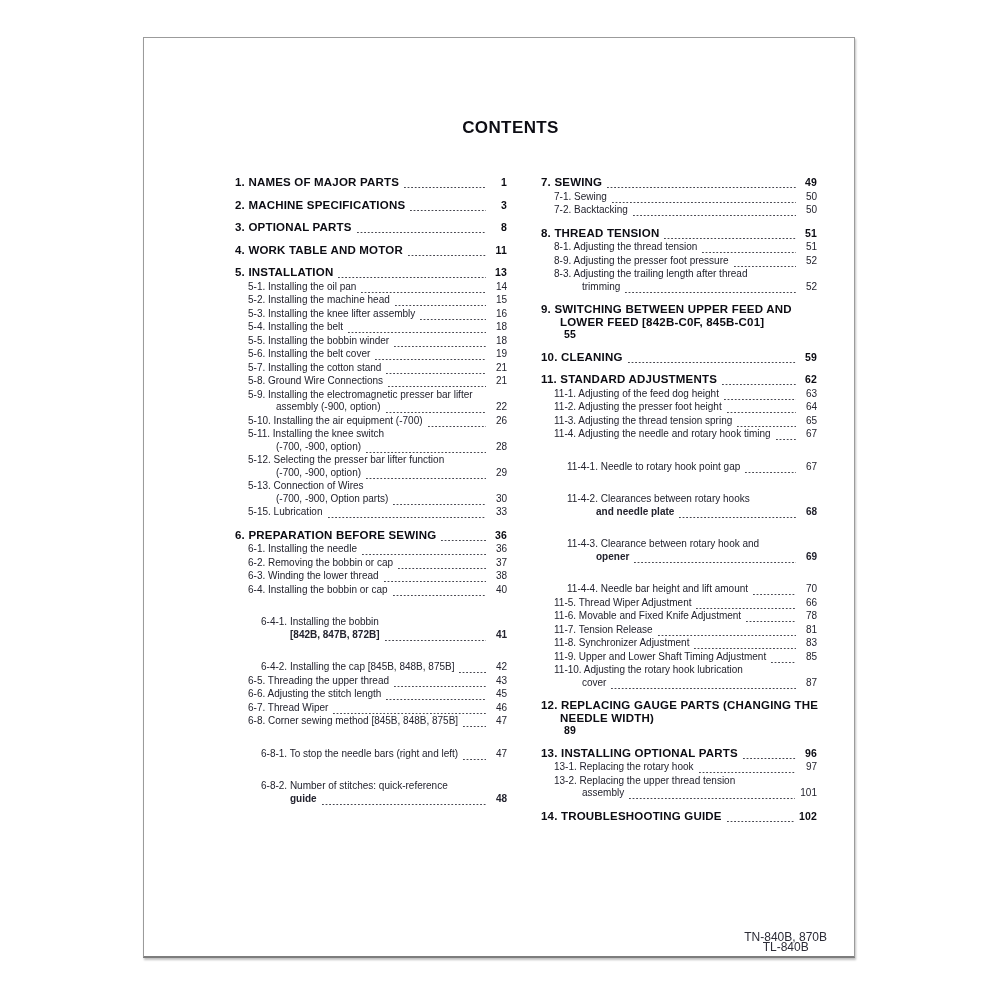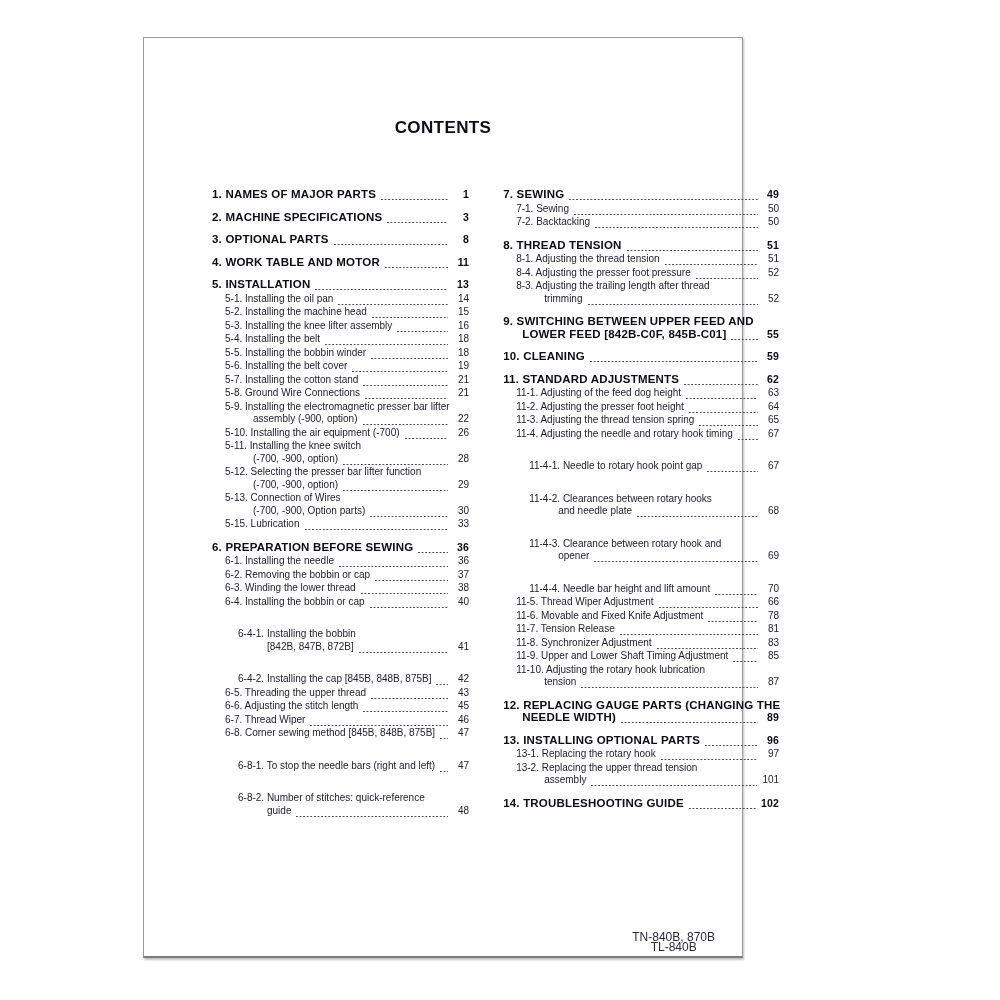--- a/index.html
+++ b/index.html
@@ -14,27 +14,28 @@
     position: relative;
     width: 1000px;
     height: 1000px;
     background: #ffffff;
     overflow: hidden;
   }
   .doc-page {
     position: absolute;
     left: 143px;
     top: 37px;
-    width: 600px;
+    width: 712px;
     height: 921px;
     background: #ffffff;
     border: 1px solid #9b9b9b;
     border-bottom: 2px solid #7d7d7d;
     box-shadow: 1px 2px 2px rgba(0,0,0,0.25);
     box-sizing: border-box;
+    padding-left: 23px;
   }
   .doc-title {
     text-align: center;
     margin-top: 80px;
     margin-bottom: 38px;
     font-size: 17px;
     font-weight: 700;
     letter-spacing: 0.4px;
     color: #0d0d14;
   }
@@ -52,29 +53,29 @@
     margin-bottom: 1px;
   }
   .entry.l1 {
     font-weight: 700;
     font-size: 11.5px;
     color: #0c0c13;
     letter-spacing: 0.2px;
     margin-top: 10px;
     margin-bottom: 2px;
   }
-  .col > .entry:first-child { margin-top: 12px; }
+  .col > .entry:first-child { margin-top: 0; }
   .entry.l2 { margin-left: 13px; }
   .entry.l3 { margin-left: 26px; margin-top: 20px; }
 
   .line { display: flex; align-items: baseline; }
   .line .txt { white-space: nowrap; }
-  .l1 .cont { padding-left: 19px; }
+  .l1 .cont { padding-left: 19px; flex-direction: column; }
   .l2 .cont { padding-left: 28px; }
-  .l3 .cont { padding-left: 29px; }
+  .l3 .cont { padding-left: 29px; font-weight: bold; }
 
   .leader {
     flex: 1;
     min-width: 8px;
     margin: 0 5px 0 5px;
     align-self: flex-end;
     height: 3px;
     background-image: repeating-linear-gradient(to right, #46464f 0px, #46464f 1.6px, transparent 1.6px, transparent 3.6px);
     background-repeat: repeat-x;
     background-size: 3.6px 1.1px;
@@ -379,21 +380,21 @@
           </div>
           <div class="entry l2">
             <div class="line">
               <span class="txt">8-1. Adjusting the thread tension</span>
               <span class="leader"></span>
               <span class="pg">51</span>
             </div>
           </div>
           <div class="entry l2">
             <div class="line">
-              <span class="txt">8-4. Adjusting the presser foot pressure</span>
+              <span class="txt">8-9. Adjusting the presser foot pressure</span>
               <span class="leader"></span>
               <span class="pg">52</span>
             </div>
           </div>
           <div class="entry l2">
             <div class="line">
               <span class="txt">8-3. Adjusting the trailing length after thread</span>
             </div>
             <div class="line cont">
               <span class="txt">trimming</span>
@@ -520,21 +521,21 @@
               <span class="txt">11-9. Upper and Lower Shaft Timing Adjustment</span>
               <span class="leader"></span>
               <span class="pg">85</span>
             </div>
           </div>
           <div class="entry l2">
             <div class="line">
               <span class="txt">11-10. Adjusting the rotary hook lubrication</span>
             </div>
             <div class="line cont">
-              <span class="txt">tension</span>
+              <span class="txt">cover</span>
               <span class="leader"></span>
               <span class="pg">87</span>
             </div>
           </div>
           <div class="entry l1">
             <div class="line">
               <span class="txt">12. REPLACING GAUGE PARTS (CHANGING THE</span>
             </div>
             <div class="line cont">
               <span class="txt">NEEDLE WIDTH)</span>

